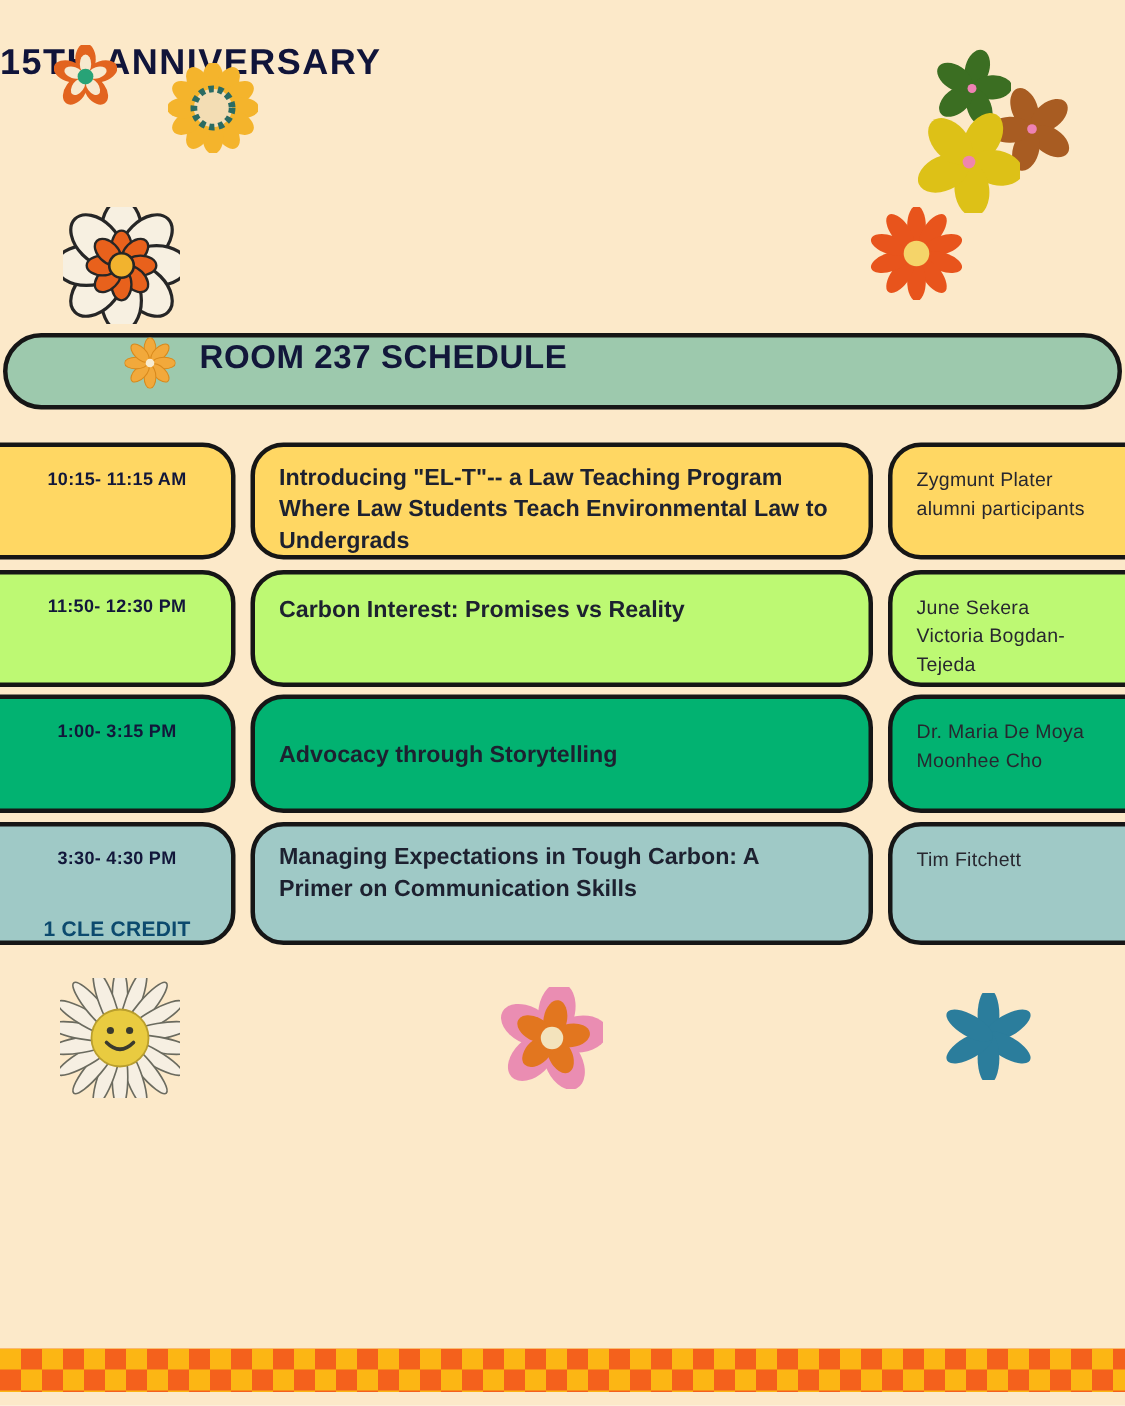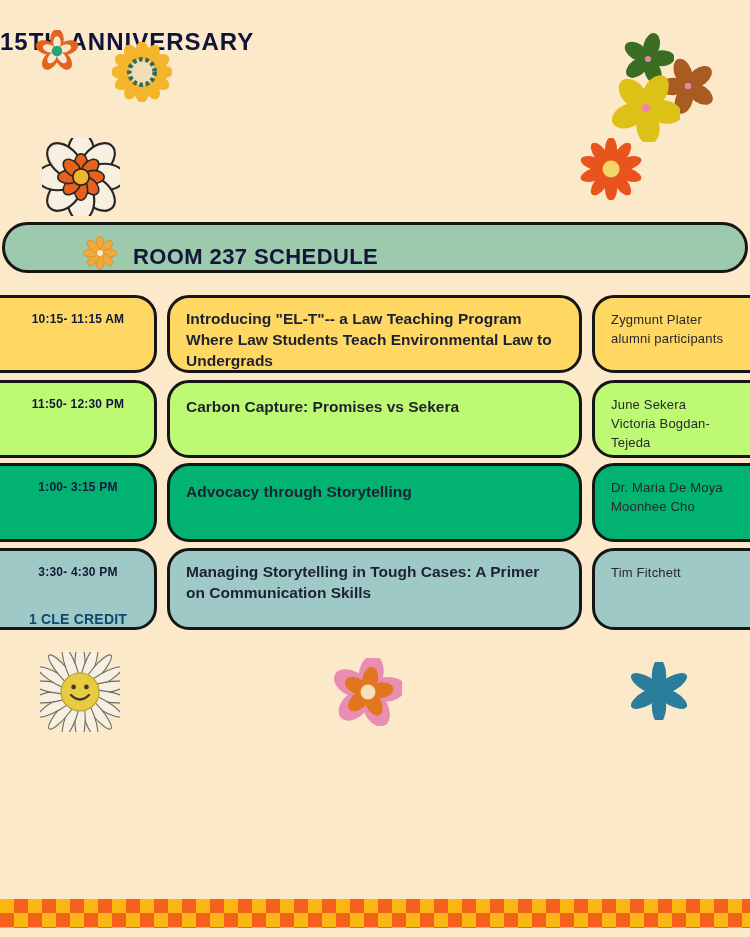--- a/index.html
+++ b/index.html
@@ -10,21 +10,21 @@
     font-size:24px;font-weight:800;letter-spacing:1px;color:#10143a;}
 
   .title-box{position:absolute;left:70px;top:71px;width:595px;height:129px;
     background:#a9cfc9;border:3px solid #161616;border-radius:30px;box-sizing:border-box;
     display:flex;flex-direction:column;justify-content:center;align-items:center;z-index:1;}
   .title-line{display:inline-block;font-variant:small-caps;font-weight:800;font-size:50px;
     line-height:41px;color:#1c1c1c;white-space:nowrap;transform:scaleX(0.72);letter-spacing:-1px;}
 
   .banner{position:absolute;left:2px;top:222px;width:746px;height:51px;background:#9dc9ad;
     border:3px solid #161616;border-radius:26px;box-sizing:border-box;
-    display:flex;align-items:flex-end;padding-left:78px;gap:16px;}
+    display:flex;align-items:flex-start;padding-left:78px;gap:16px;}
   .banner-label{font-size:22px;font-weight:800;letter-spacing:.4px;color:#12173a;}
 
   .row{position:absolute;left:-25px;display:flex;gap:10px;}
   .cell{border:3px solid #161616;border-radius:22px;box-sizing:border-box;}
   .time-cell{width:182px;display:flex;flex-direction:column;align-items:center;
     padding:14px 6px 0 30px;}
   .time-text{font-size:12px;font-weight:bold;color:#12173a;letter-spacing:.2px;}
   .credit-text{font-size:14px;font-weight:bold;color:#0c4a6e;margin-top:32px;letter-spacing:.2px;}
   .session-cell{width:415px;padding:11px 22px 0 16px;}
   .session-text{font-size:15.5px;font-weight:bold;line-height:1.35;color:#1d2130;}
@@ -199,49 +199,49 @@
       <div class="speaker-text">Zygmunt Plater
 alumni participants</div>
     </div>
   </div>
 
   <div class="row" style="top:380px;">
     <div class="cell time-cell" style="background-color: rgb(189, 249, 115);">
       <span class="time-text">11:50- 12:30 PM</span>
     </div>
     <div class="cell session-cell" style="height: 78px; padding-top: 14px; background-color: rgb(189, 249, 115);">
-      <div class="session-text">Carbon Capture: Promises vs Sekera</div>
+      <div class="session-text">Carbon Interest: Promises vs Reality</div>
     </div>
     <div class="cell speaker-cell" style="background-color: rgb(189, 249, 115);">
       <div class="speaker-text">June Sekera
 Victoria Bogdan-
 Tejeda</div>
     </div>
   </div>
 
   <div class="row" style="top:463px;">
     <div class="cell time-cell" style="background-color: rgb(2, 178, 113);">
       <span class="time-text">1:00- 3:15 PM</span>
     </div>
-    <div class="cell session-cell" style="height: 79px; padding-top: 16px; background-color: rgb(2, 178, 113);">
+    <div class="cell session-cell" style="height: 79px; padding-top: 28px; background-color: rgb(2, 178, 113);">
       <div class="session-text">Advocacy through Storytelling</div>
     </div>
     <div class="cell speaker-cell" style="background-color: rgb(2, 178, 113);">
       <div class="speaker-text">Dr. Maria De Moya
 Moonhee Cho</div>
     </div>
   </div>
 
   <div class="row" style="top:548px;">
     <div class="cell time-cell" style="background-color: rgb(159, 201, 198);">
       <span class="time-text">3:30- 4:30 PM</span>
       <span class="credit-text">1 CLE CREDIT</span>
     </div>
     <div class="cell session-cell" style="height: 82px; background-color: rgb(159, 201, 198);">
-      <div class="session-text">Managing Storytelling in Tough Cases: A Primer on Communication Skills</div>
+      <div class="session-text">Managing Expectations in Tough Carbon: A Primer on Communication Skills</div>
     </div>
     <div class="cell speaker-cell" style="background-color: rgb(159, 201, 198);">
       <div class="speaker-text">Tim Fitchett</div>
     </div>
   </div>
 
   <div class="flower" style="left:40px;top:652px;">
     <svg width="80" height="80" viewBox="-20 -20 40 40">
       <g fill="#f6efe2" stroke="#6b6b5f" stroke-width="0.55">
         <ellipse cx="0" cy="-13" rx="2.6" ry="11"></ellipse>

